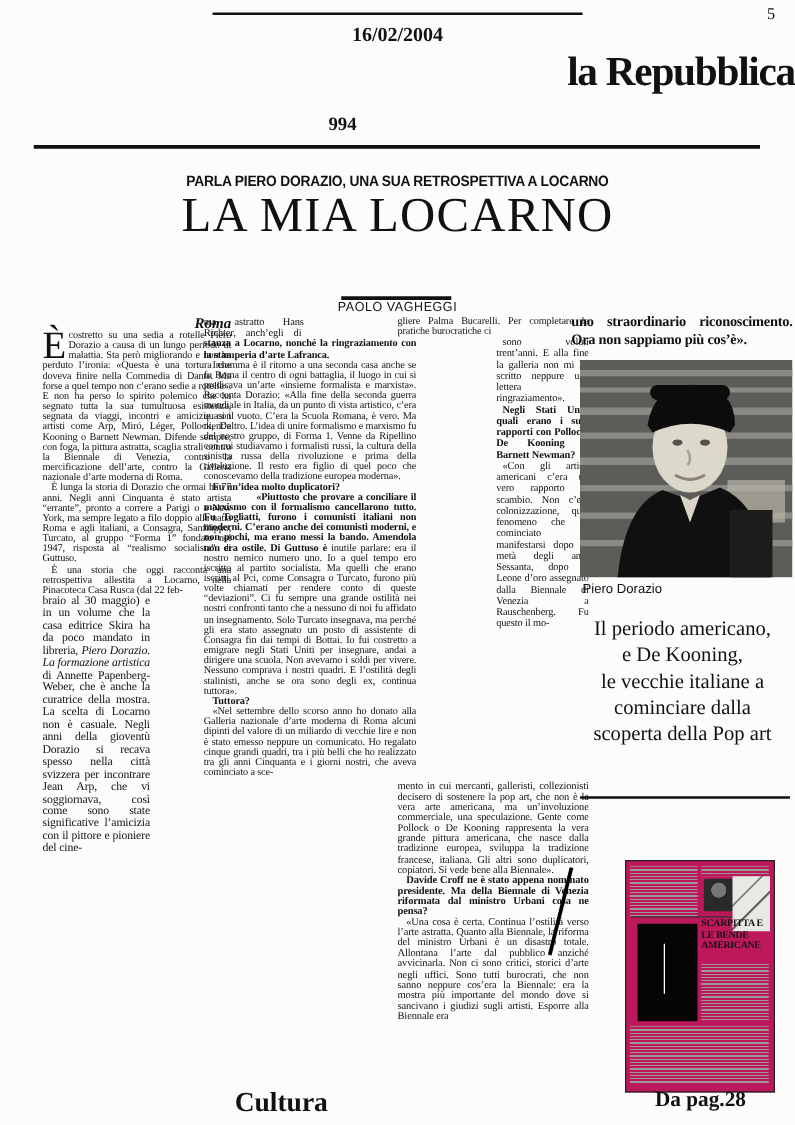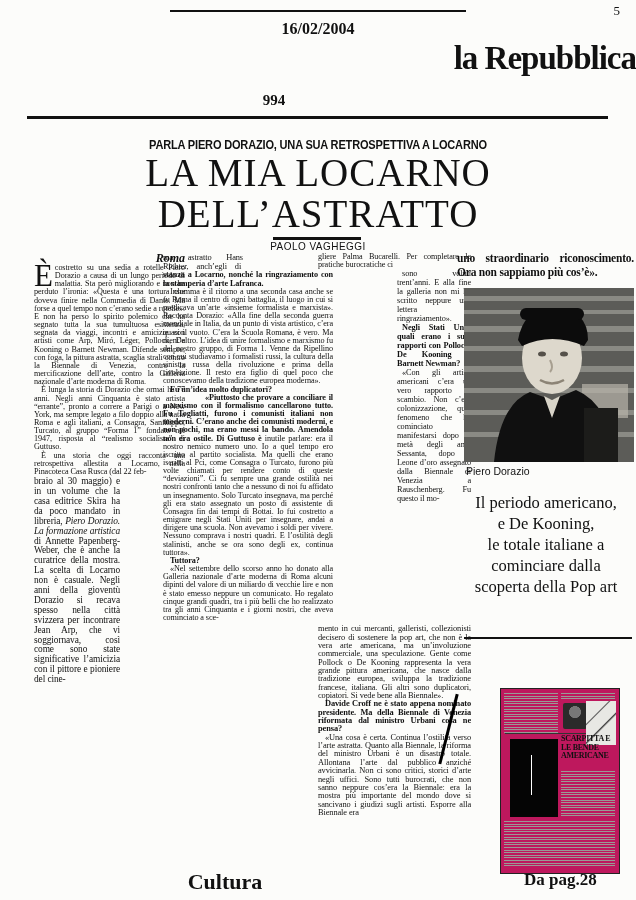--- a/index.html
+++ b/index.html
@@ -72,21 +72,20 @@
   <div class="abs" id="pagenum">5</div>
   <div class="abs rule" id="rule-top"></div>
   <div class="abs" id="date">16/02/2004</div>
   <div class="abs" id="masthead">la Repubblica</div>
   <div class="abs" id="edition">994</div>
   <div class="abs rule" id="rule-thick"></div>
 
   <div class="abs" id="kicker">PARLA PIERO DORAZIO, UNA SUA RETROSPETTIVA A LOCARNO</div>
   <div class="abs" id="headline">
     <div>LA MIA LOCARNO</div>
-    <div>DELL’ASTRATTO</div>
   </div>
   <div class="abs rule" id="byline-rule"></div>
   <div class="abs" id="byline">PAOLO VAGHEGGI</div>
 
   <div class="abs bodytext" id="col1">
     <div id="dateline">Roma</div>
     <p class="noindent"><span class="dropcap">È</span><span>costretto su una sedia a rotelle Piero Dorazio a causa di un lungo periodo di malattia. Sta però migliorando e non ha perduto l’ironia: «Questa è una tortura che doveva finire nella Commedia di Dante. Ma forse a quel tempo non c’erano sedie a rotelle». E non ha perso lo spirito polemico che ha segnato tutta la sua tumultuosa esistenza, segnata da viaggi, incontri e amicizie con artisti come Arp, Miró, Léger, Pollock, De Kooning o Barnett Newman. Difende sempre, con foga, la pittura astratta, scaglia strali contro la Biennale di Venezia, contro la mercificazione dell’arte, contro la Galleria nazionale d’arte moderna di Roma.</span></p>
     <p><span>È lunga la storia di Dorazio che ormai ha 77 anni. Negli anni Cinquanta è stato artista “errante”, pronto a correre a Parigi o a New York, ma sempre legato a filo doppio alla natia Roma e agli italiani, a Consagra, Sanfilippo, Turcato, al gruppo “Forma 1” fondato nel 1947, risposta al “realismo socialista” di Guttuso.</span></p>
     <p><span>È una storia che oggi racconta una retrospettiva allestita a Locarno, nella Pinacoteca Casa Rusca (dal 22 feb-</span></p>
     <div id="col1-narrow">
@@ -144,21 +143,21 @@
       <path d="M30 174 Q36 116 66 104 L88 112 L112 102 Q146 116 152 174 Z" fill="#101010"></path>
       <path d="M80 108 L88 130 L96 108 L88 112 Z" fill="#d8d4c8"></path>
       <rect x="120" y="120" width="34" height="54" fill="#1c1c1a"></rect>
     </svg>
   </div>
   <div class="abs" id="caption">Piero Dorazio</div>
 
   <div class="abs" id="pullquote">
     <div>Il periodo americano,</div>
     <div>e De Kooning,</div>
-    <div>le totale italiane a</div>
+    <div>le vecchie italiane a</div>
     <div>cominciare dalla</div>
     <div>scoperta della Pop art</div>
   </div>
   <div class="abs rule" id="rule-quote"></div>
 
   <div class="abs" id="ink-mark"></div>
 
   <div class="abs" id="clipping">
     <div class="micro-noise" style="left:3px;top:4px;width:54px;height:40px;"></div>
     <div class="micro-noise" style="left:60px;top:4px;width:54px;height:8px;"></div>

